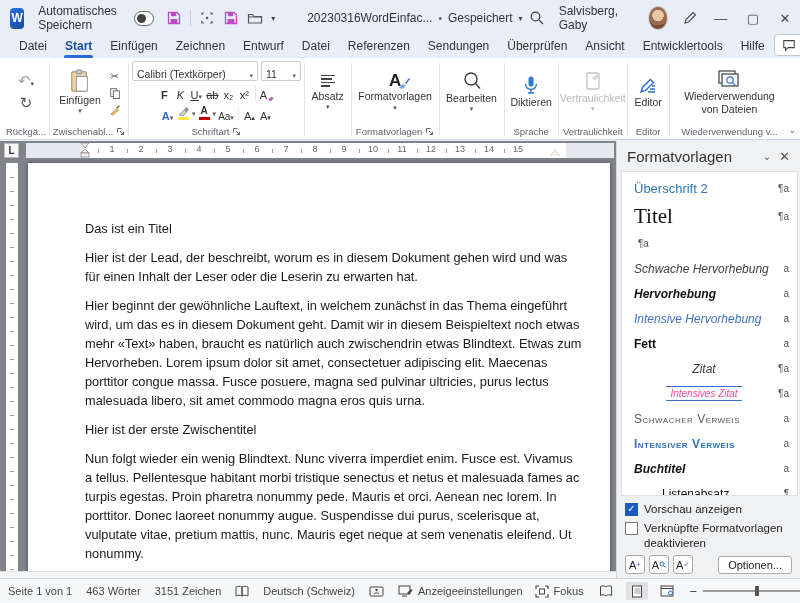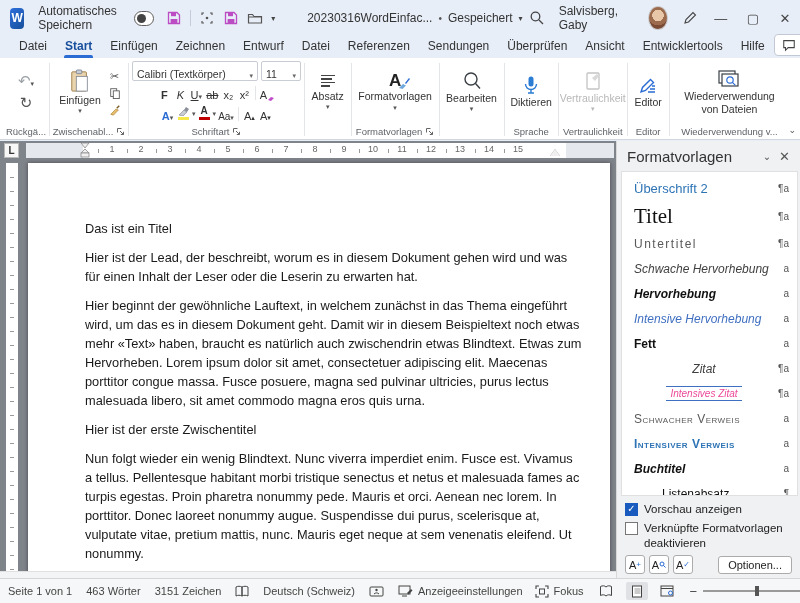--- a/index.html
+++ b/index.html
@@ -555,21 +555,20 @@
     <div class="style-list">
       <div class="sitem s-h2">
           <span class="lbl">Überschrift 2</span>
           <span class="mk">¶a</span>
         </div>
       <div class="sitem s-title">
           <span class="lbl">Titel</span>
           <span class="mk">¶a</span>
         </div>
       <div class="sitem s-sub">
-          <span class="lbl">Untertitel</span>
           <span class="mk">¶a</span>
         </div>
       <div class="sitem s-subtle-em">
           <span class="lbl">Schwache Hervorhebung</span>
           <span class="mk">a</span>
         </div>
       <div class="sitem s-em">
           <span class="lbl">Hervorhebung</span>
           <span class="mk">a</span>
         </div>

